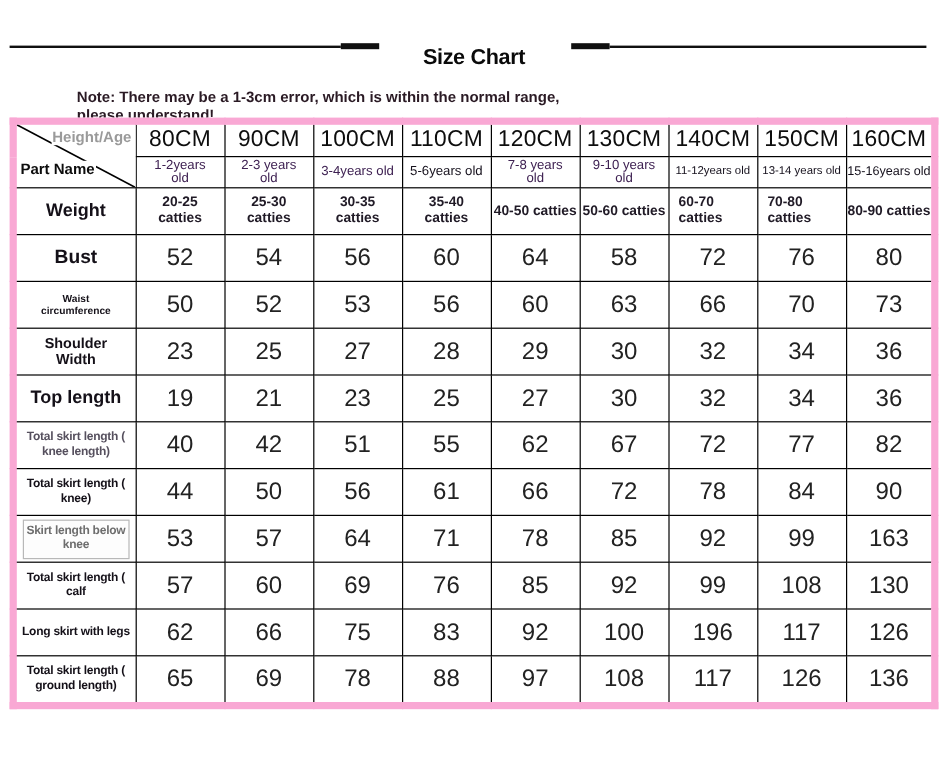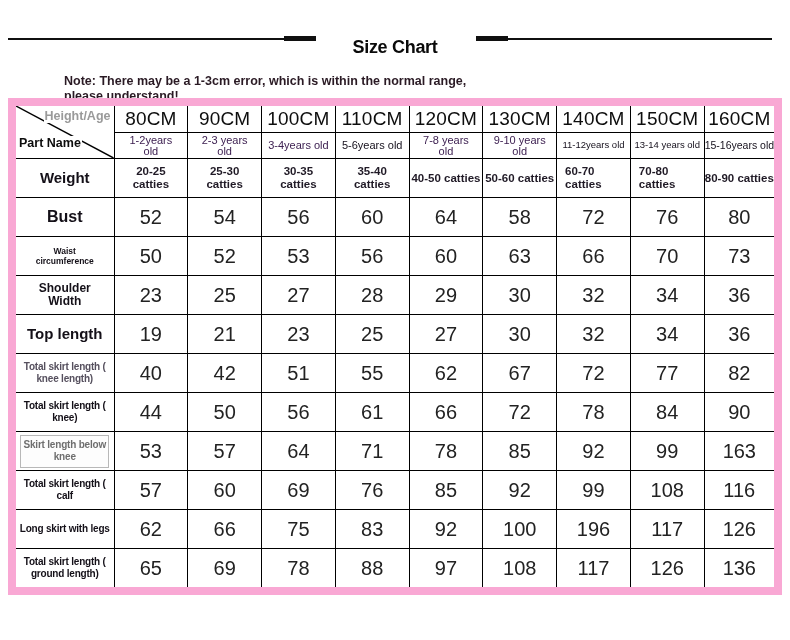--- a/index.html
+++ b/index.html
@@ -21,21 +21,21 @@
     position:absolute;left:64px;top:61px;width:460px;
     font-size:12.5px;font-weight:bold;color:#2a1a24;line-height:15.5px;
   }
   #reminder{
     position:absolute;left:55px;top:576px;width:700px;
     font-size:14.5px;font-weight:bold;color:#c41212;line-height:18px;
   }
   table#size-table{
     position:absolute;left:8px;top:98px;width:774px;
     border-collapse:collapse;table-layout:fixed;
-    border:8px solid #f9a8d4;background:#fff;
+    border:6px solid #f9a8d4;background:#fff;
   }
   #size-table td{
     border:1px solid #000;text-align:center;vertical-align:middle;
     padding:0;background:#fff;overflow:visible;
   }
   tr.r-head td{height:26px;}
   tr.r-age td{height:25px;}
   tr.r-data td{height:38px;}
   .h-cell{font-size:19px;font-weight:400;color:#0d0d0d;letter-spacing:0.2px;}
   .age{font-weight:normal;white-space:pre;line-height:10.5px;}
@@ -241,21 +241,21 @@
         <td class="lbl lbl-sm">Total skirt length (
 calf</td>
         <td class="num">57</td>
         <td class="num">60</td>
         <td class="num">69</td>
         <td class="num">76</td>
         <td class="num">85</td>
         <td class="num">92</td>
         <td class="num">99</td>
         <td class="num">108</td>
-        <td class="num">116</td>
+        <td class="num">130</td>
       </tr>
       <tr class="r-data">
         <td class="lbl lbl-sm">Long skirt with legs</td>
         <td class="num">62</td>
         <td class="num">66</td>
         <td class="num">75</td>
         <td class="num">83</td>
         <td class="num">92</td>
         <td class="num">100</td>
         <td class="num">196</td>

